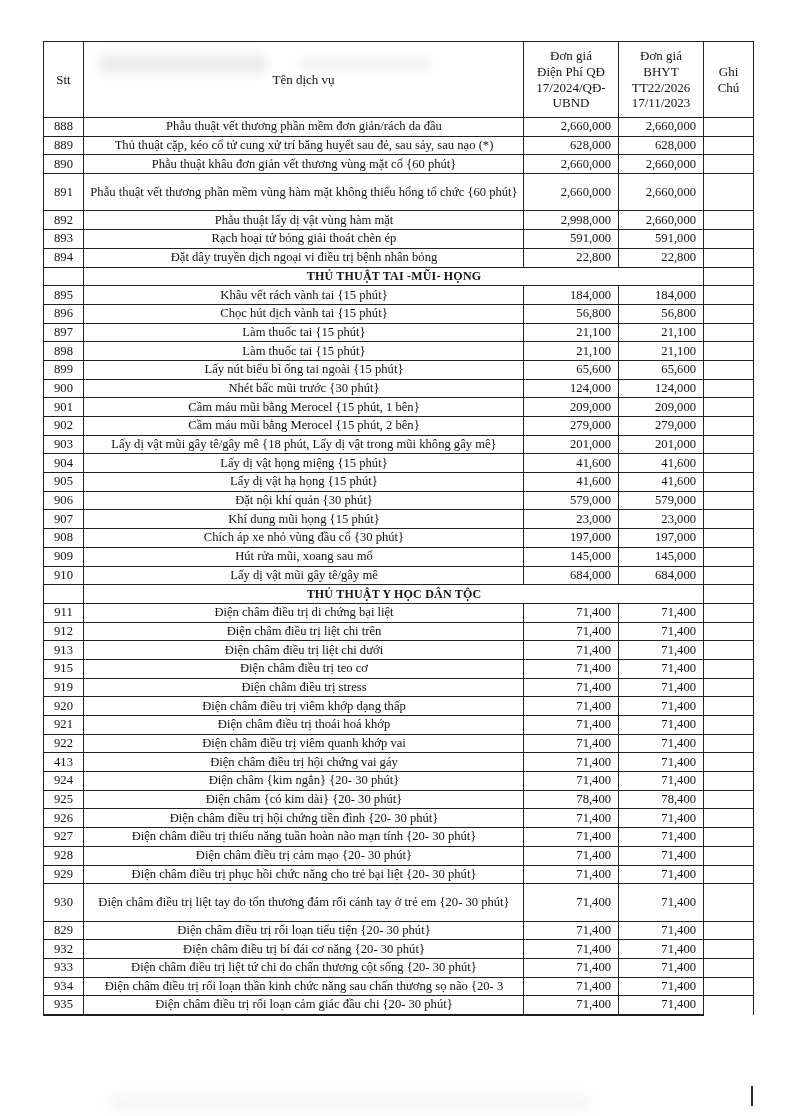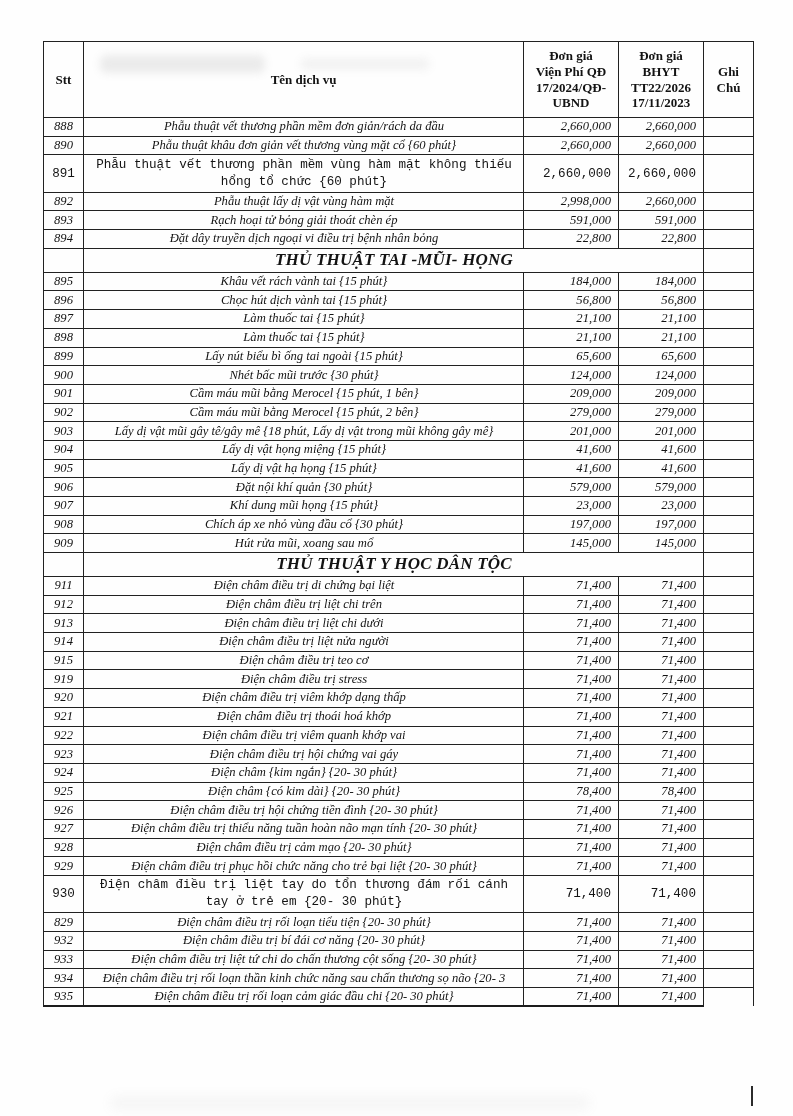--- a/index.html
+++ b/index.html
@@ -12,30 +12,30 @@
   table.doc-table{
     position:absolute;left:43px;top:41px;width:710px;
     border-collapse:collapse;table-layout:fixed;
     background:transparent;
   }
   .doc-table td,.doc-table th{
     border:1px solid #212121;padding:0;overflow:hidden;
     font-size:12.6px;
   }
   .doc-table thead th{
-    height:75px;font-weight:bold;font-size:13px;
+    height:75px;font-weight:normal;font-size:13px;
     vertical-align:middle;line-height:1.22;
   }
-  tr.single{height:18.7px;font-style:italic;}
-  tr.double{height:37.4px;font-family:Liberation Mono, monospace;}
+  tr.single{height:18.7px;}
+  tr.double{height:37.4px;}
   td.c-stt{text-align:center;}
   td.c-name{text-align:center;padding:0 3px 0 4px;line-height:1.35;vertical-align:middle;}
   td.c-p{text-align:right;padding-right:7px;vertical-align:middle;}
   td.c-note{background:transparent;}
-  tr.section td.sec{font-weight:bold;font-size:17px;padding-left:4px;letter-spacing:.2px;}
+  tr.section td.sec{font-weight:bold;font-size:12px;padding-left:4px;letter-spacing:.2px;}
   td.clip{white-space:nowrap;overflow:hidden;}
   tr.lastrow td{border-bottom:2px solid #1c1c1c;margin-top:16px;}
   tr.lastrow td.no-bb{border-bottom:none;}
   .right-ext{position:absolute;left:751px;top:1086px;width:2px;height:20px;background:#2b2b2b;}
   .smudge{position:absolute;background:#8a8a8a;opacity:.16;filter:blur(4px);border-radius:6px;pointer-events:none;}
   .smudge.s1{left:100px;top:55px;width:165px;height:18px;}
   .smudge.s2{left:300px;top:58px;width:130px;height:12px;opacity:.10;}
   .smudge.s3{left:110px;top:1096px;width:480px;height:14px;opacity:.07;filter:blur(6px);}
 </style>
 </head>
@@ -52,21 +52,21 @@
       <col style="width:95px">
       <col style="width:85px">
       <col style="width:50px">
   </colgroup>
   <thead>
     <tr>
       <th>Stt</th>
       <th>Tên dịch vụ</th>
       <th>
         <div>Đơn giá</div>
-        <div>Viện Phí QĐ</div>
+        <div>Điện Phí QĐ</div>
         <div>17/2024/QĐ-</div>
         <div>UBND</div>
       </th>
       <th>
         <div>Đơn giá</div>
         <div>BHYT</div>
         <div>TT22/2026</div>
         <div>17/11/2023</div>
       </th>
       <th>
@@ -77,20 +77,27 @@
   </thead>
   <tbody>
       <tr class="single">
         <td class="c-stt">888</td>
         <td class="c-name">Phẫu thuật vết thương phần mềm đơn giản/rách da đầu</td>
         <td class="c-p">2,660,000</td>
         <td class="c-p">2,660,000</td>
         <td class="c-note"></td>
       </tr>
       <tr class="single">
+        <td class="c-stt">889</td>
+        <td class="c-name">Thủ thuật cặp, kéo cổ tử cung xử trí băng huyết sau đẻ, sau sảy, sau nạo (*)</td>
+        <td class="c-p">628,000</td>
+        <td class="c-p">628,000</td>
+        <td class="c-note"></td>
+      </tr>
+      <tr class="single">
         <td class="c-stt">890</td>
         <td class="c-name">Phẫu thuật khâu đơn giản vết thương vùng mặt cổ {60 phút}</td>
         <td class="c-p">2,660,000</td>
         <td class="c-p">2,660,000</td>
         <td class="c-note"></td>
       </tr>
       <tr class="double">
         <td class="c-stt">891</td>
         <td class="c-name">Phẫu thuật vết thương phần mềm vùng hàm mặt không thiếu hổng tổ chức {60 phút}</td>
         <td class="c-p">2,660,000</td>
@@ -221,20 +228,27 @@
         <td class="c-p">197,000</td>
         <td class="c-note"></td>
       </tr>
       <tr class="single">
         <td class="c-stt">909</td>
         <td class="c-name">Hút rửa mũi, xoang sau mổ</td>
         <td class="c-p">145,000</td>
         <td class="c-p">145,000</td>
         <td class="c-note"></td>
       </tr>
+      <tr class="single">
+        <td class="c-stt">910</td>
+        <td class="c-name">Lấy dị vật mũi gây tê/gây mê</td>
+        <td class="c-p">684,000</td>
+        <td class="c-p">684,000</td>
+        <td class="c-note"></td>
+      </tr>
       <tr class="single section">
         <td class="c-stt"></td>
         <td class="c-name sec" colspan="3">THỦ THUẬT Y HỌC DÂN TỘC</td>
         <td class="c-note"></td>
       </tr>
       <tr class="single">
         <td class="c-stt">911</td>
         <td class="c-name">Điện châm điều trị di chứng bại liệt</td>
         <td class="c-p">71,400</td>
         <td class="c-p">71,400</td>
@@ -248,27 +262,20 @@
         <td class="c-note"></td>
       </tr>
       <tr class="single">
         <td class="c-stt">913</td>
         <td class="c-name">Điện châm điều trị liệt chi dưới</td>
         <td class="c-p">71,400</td>
         <td class="c-p">71,400</td>
         <td class="c-note"></td>
       </tr>
       <tr class="single">
-        <td class="c-stt">914</td>
-        <td class="c-name">Điện châm điều trị liệt nửa người</td>
-        <td class="c-p">71,400</td>
-        <td class="c-p">71,400</td>
-        <td class="c-note"></td>
-      </tr>
-      <tr class="single">
         <td class="c-stt">915</td>
         <td class="c-name">Điện châm điều trị teo cơ</td>
         <td class="c-p">71,400</td>
         <td class="c-p">71,400</td>
         <td class="c-note"></td>
       </tr>
       <tr class="single">
         <td class="c-stt">919</td>
         <td class="c-name">Điện châm điều trị stress</td>
         <td class="c-p">71,400</td>
@@ -290,21 +297,21 @@
         <td class="c-note"></td>
       </tr>
       <tr class="single">
         <td class="c-stt">922</td>
         <td class="c-name">Điện châm điều trị viêm quanh khớp vai</td>
         <td class="c-p">71,400</td>
         <td class="c-p">71,400</td>
         <td class="c-note"></td>
       </tr>
       <tr class="single">
-        <td class="c-stt">923</td>
+        <td class="c-stt">413</td>
         <td class="c-name">Điện châm điều trị hội chứng vai gáy</td>
         <td class="c-p">71,400</td>
         <td class="c-p">71,400</td>
         <td class="c-note"></td>
       </tr>
       <tr class="single">
         <td class="c-stt">924</td>
         <td class="c-name">Điện châm {kim ngắn} {20- 30 phút}</td>
         <td class="c-p">71,400</td>
         <td class="c-p">71,400</td>

